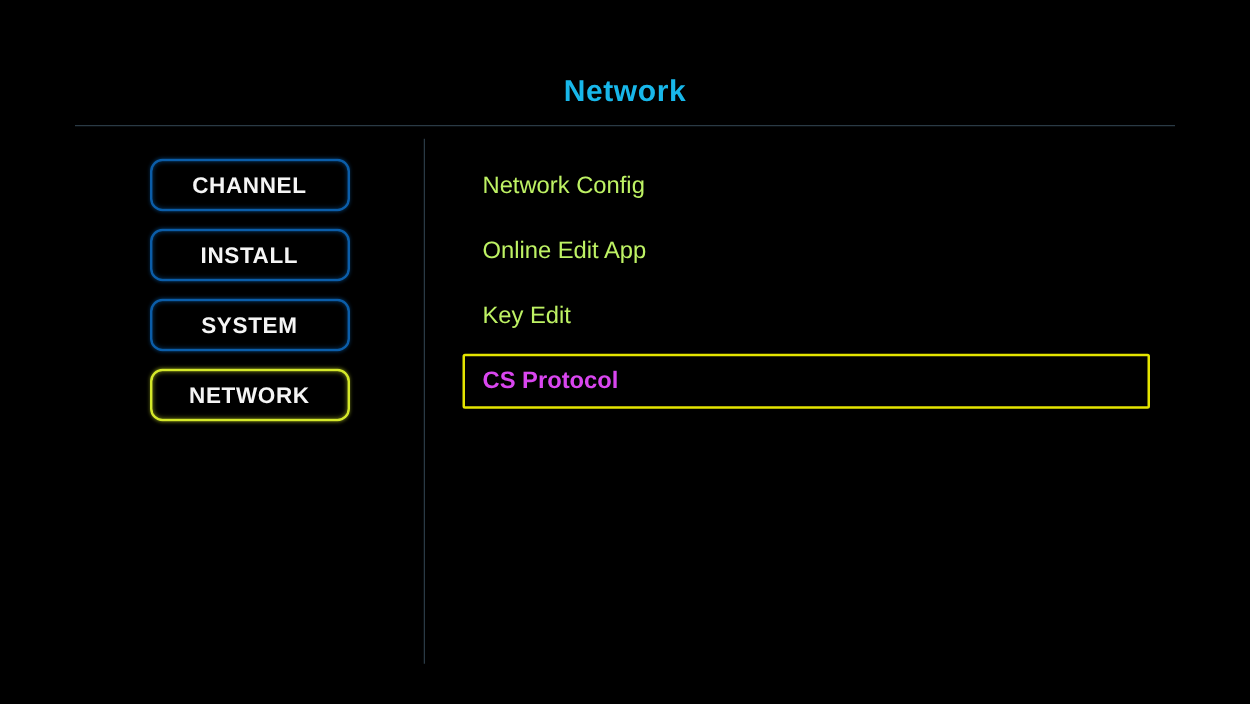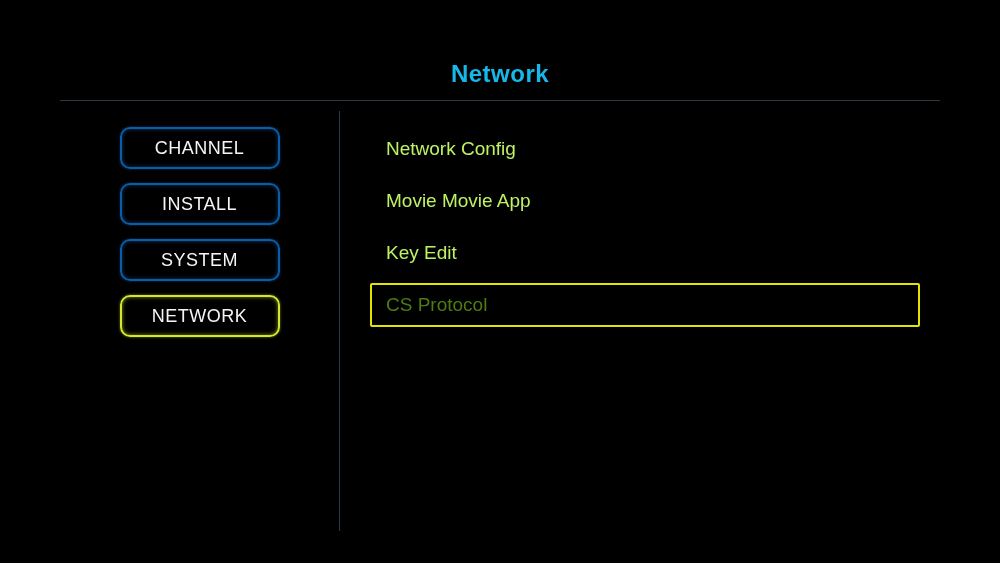--- a/index.html
+++ b/index.html
@@ -47,21 +47,21 @@
   .side-item {
     width: 160px;
     height: 42px;
     border: 2px solid #0b5da8;
     border-radius: 10px;
     display: flex;
     align-items: center;
     justify-content: center;
     color: #f5f5f5;
     font-size: 18px;
-    font-weight: 400;
+    font-weight: 700;
     letter-spacing: 0.5px;
     cursor: pointer;
     box-shadow: 0 0 4px rgba(11,93,168,0.6) inset, 0 0 3px rgba(11,93,168,0.5);
   }
   .side-item.active {
     border-color: #d4e82a;
     box-shadow: 0 0 4px rgba(212,232,42,0.6) inset, 0 0 3px rgba(212,232,42,0.5);
   }
   .content {
     flex: 1;
@@ -77,21 +77,22 @@
     padding: 0 14px;
     color: #bef264;
     font-size: 19px;
     font-weight: 500;
     border: 2px solid transparent;
     border-radius: 2px;
     cursor: pointer;
   }
   .menu-item.selected {
     border-color: #e4e400;
-    color: #4d7c0f;
+    color: #d946ef;
+    font-weight: bold;
   }
 </style>
 </head>
 <body>
 
 <div class="screen">
 
   <div class="title-area">
     <div class="title">Network</div>
   </div>
@@ -111,21 +112,21 @@
       <div class="side-item active">
         <span>NETWORK</span>
       </div>
     </div>
 
     <div class="content">
       <div class="menu-item">
         <span>Network Config</span>
       </div>
       <div class="menu-item">
-        <span>Movie Movie App</span>
+        <span>Online Edit App</span>
       </div>
       <div class="menu-item">
         <span>Key Edit</span>
       </div>
       <div class="menu-item selected">
         <span>CS Protocol</span>
       </div>
     </div>
 
   </div>

